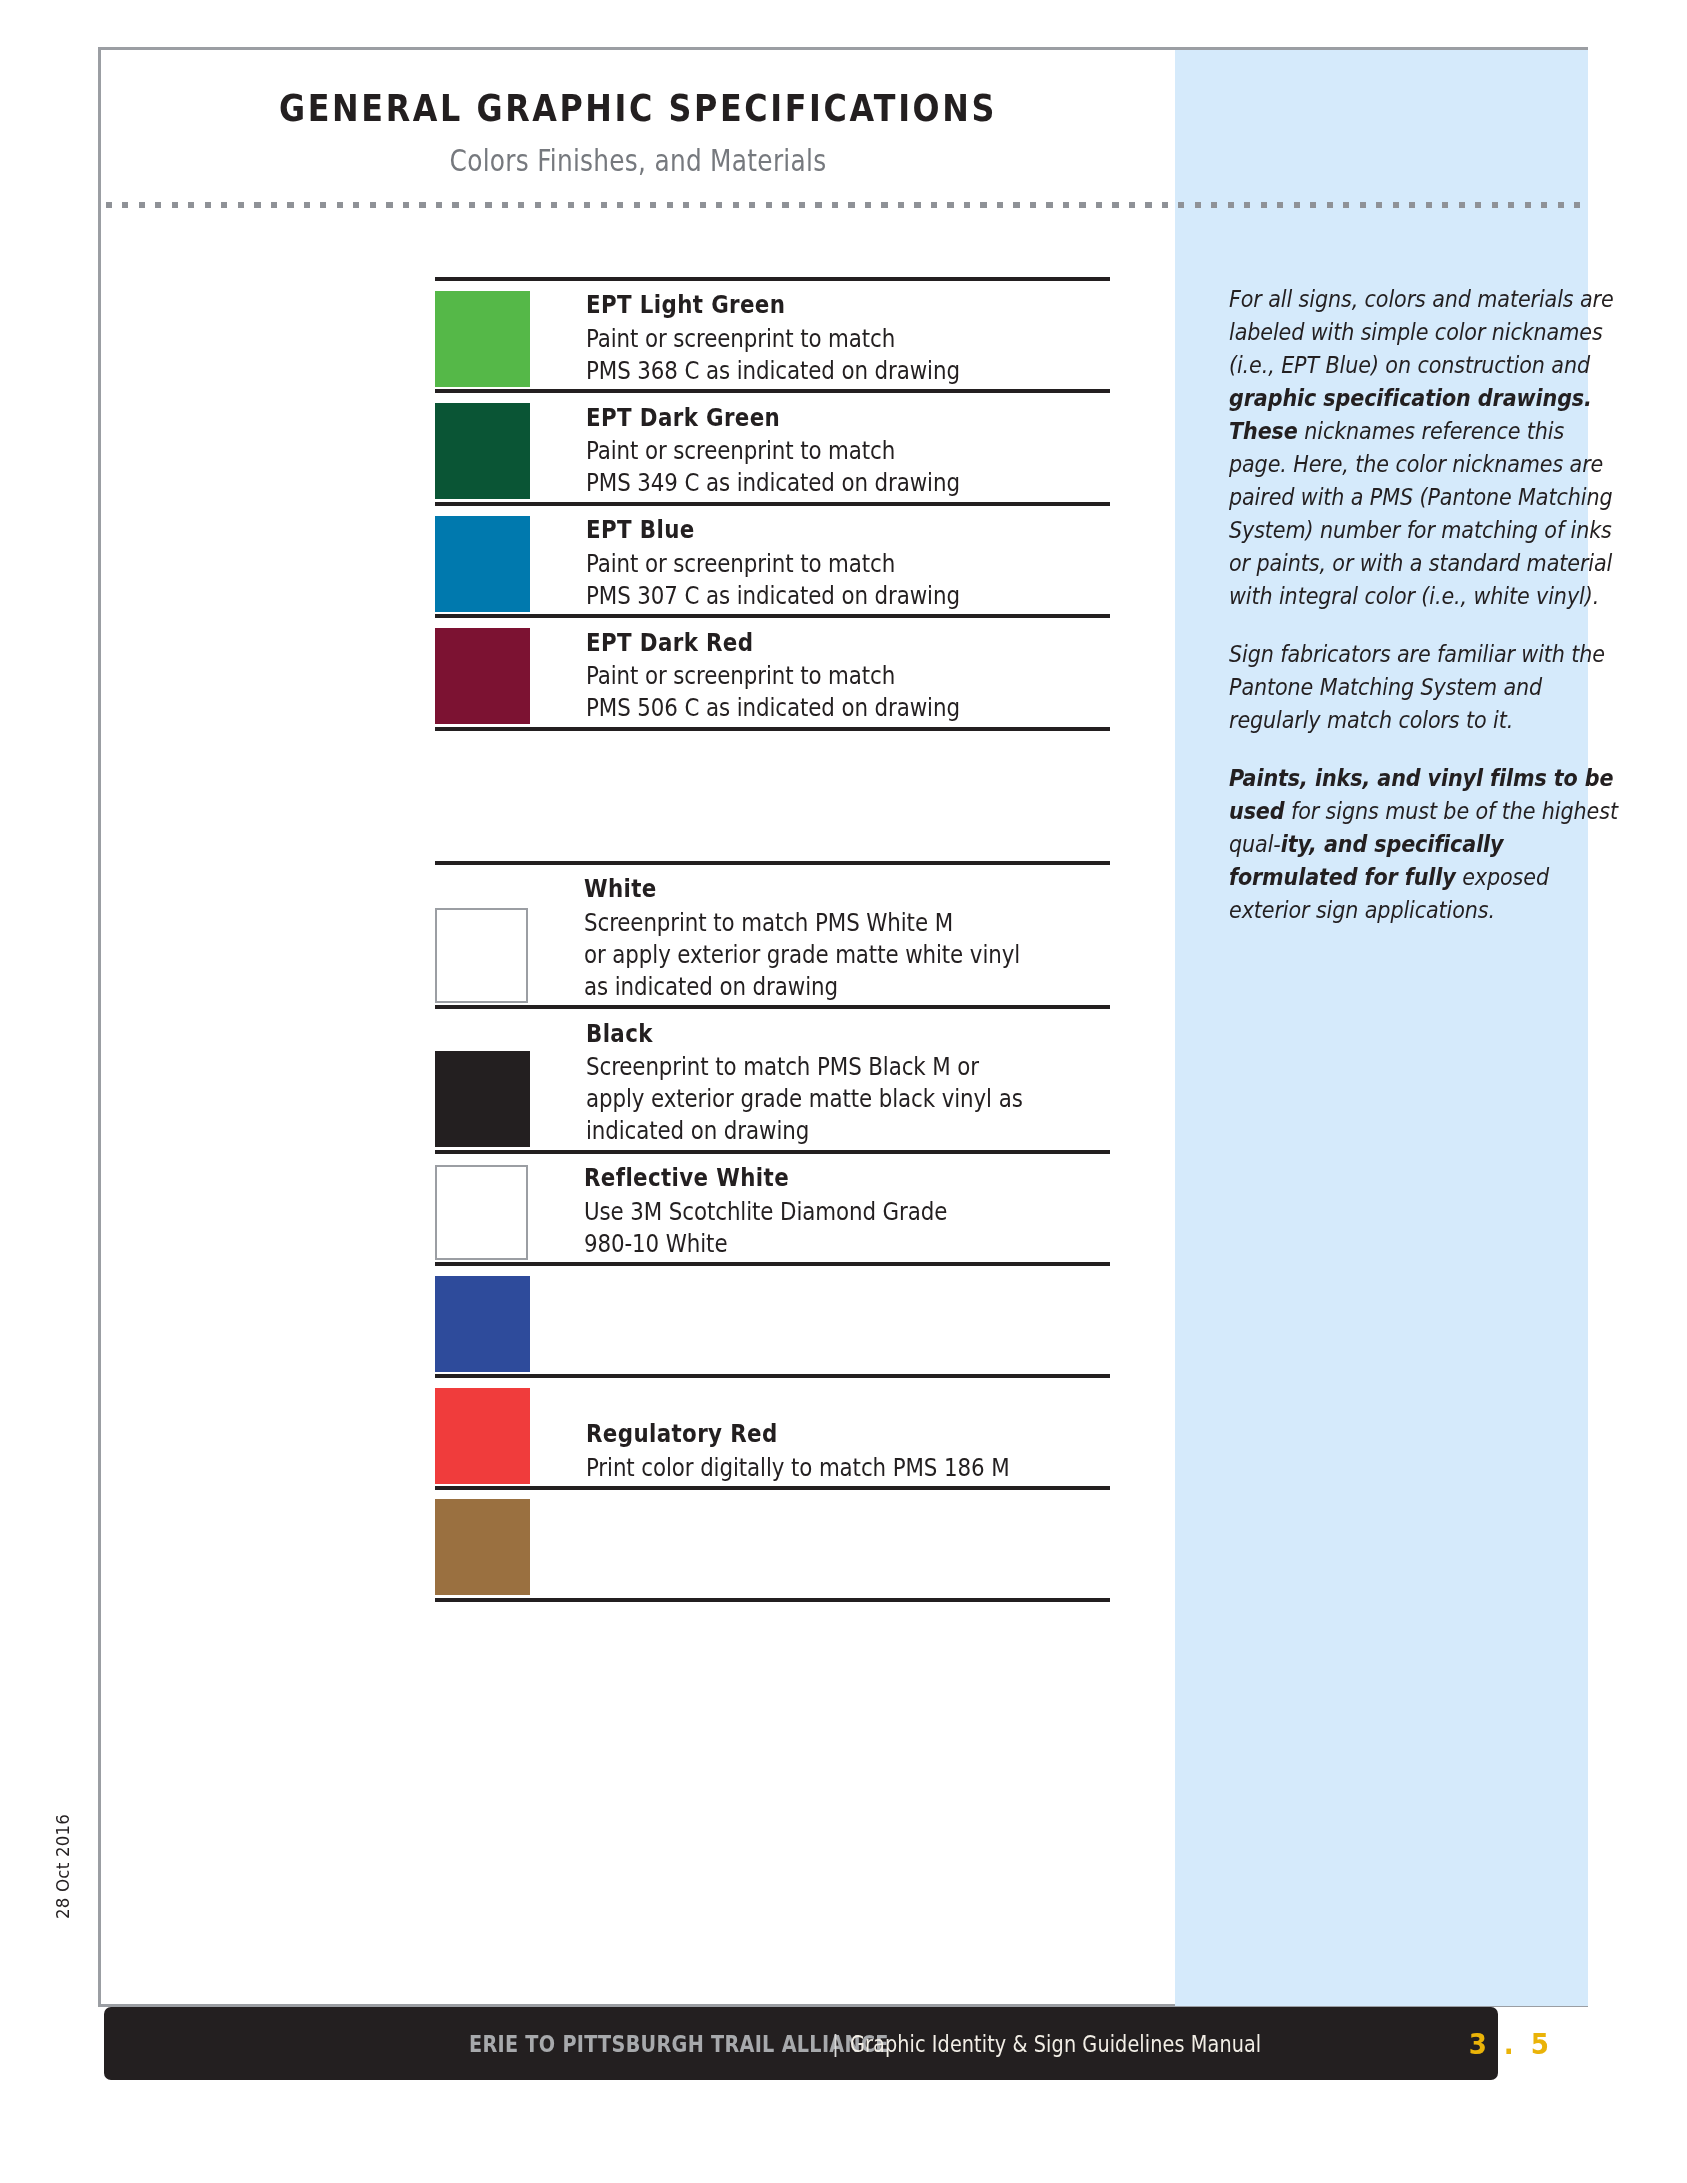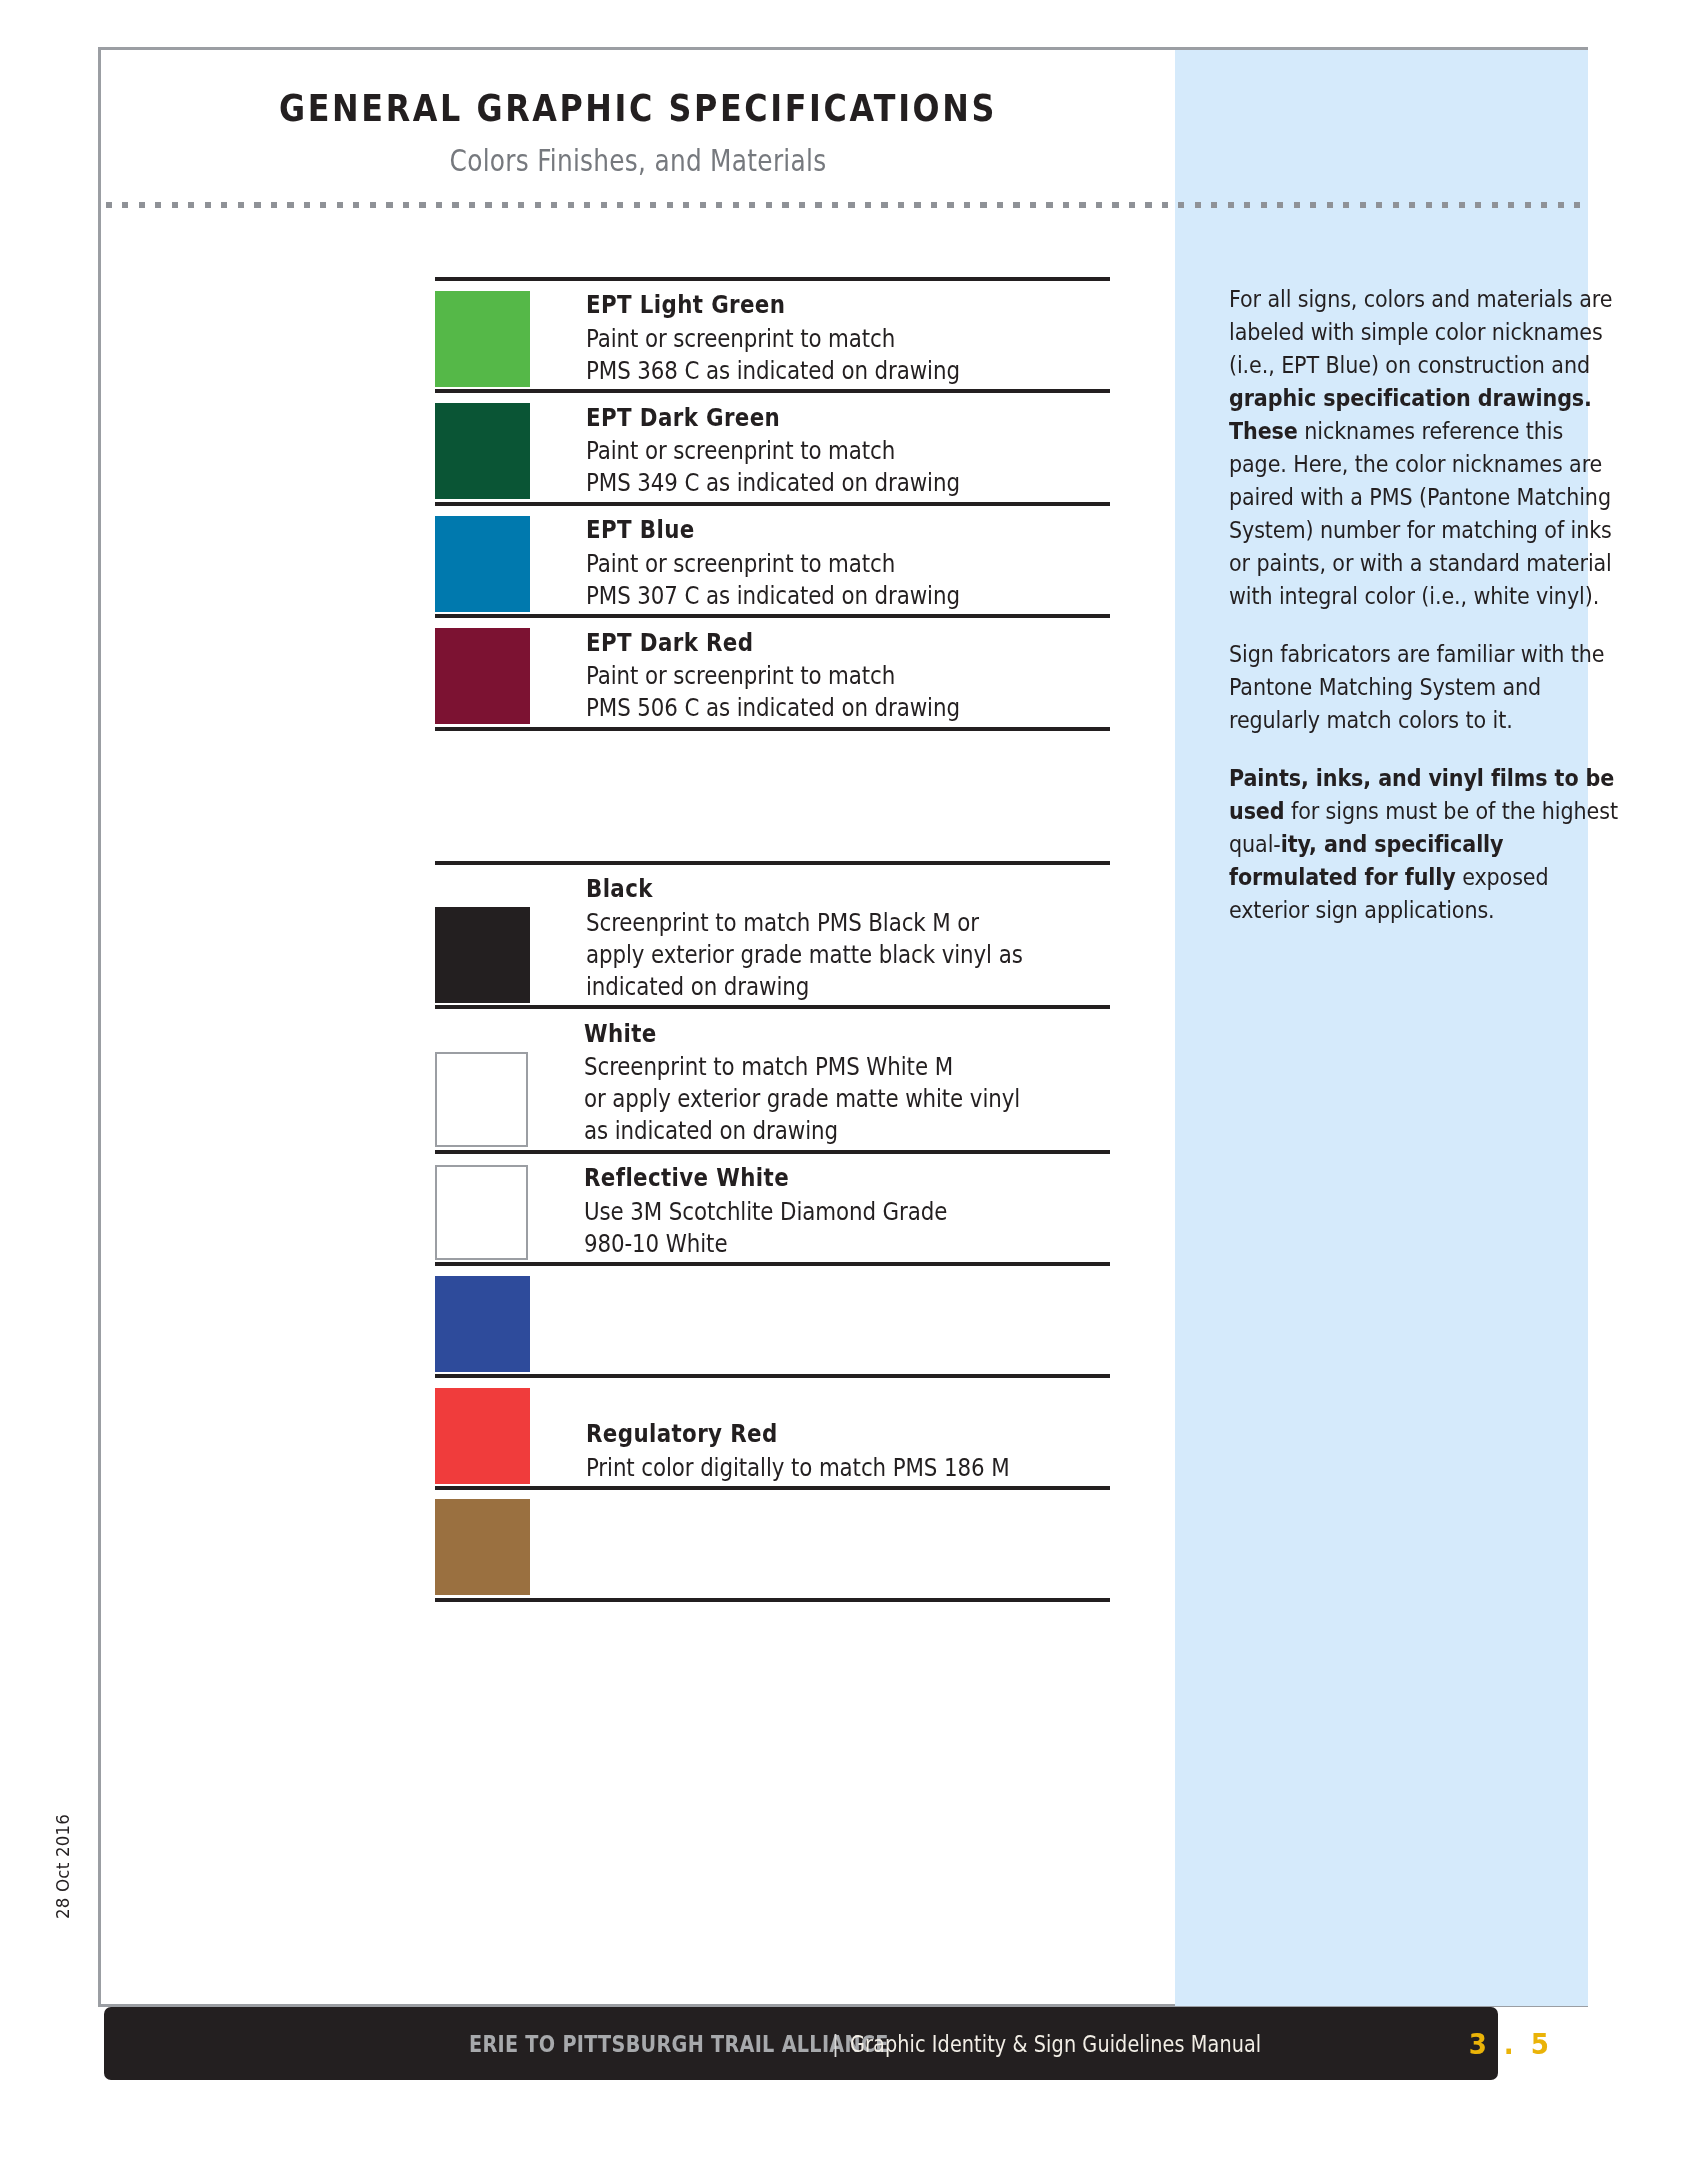--- a/index.html
+++ b/index.html
@@ -48,21 +48,21 @@
   .edesc{font-family:"DejaVu Sans Condensed","Liberation Sans", sans-serif;
          font-size:25px;color:#231f20;line-height:32px;letter-spacing:-0.1px;
          transform:scaleX(.95);transform-origin:left center;}
 
   .gap{height:130px;}
 
   
   #sidebar-copy{position:absolute;left:1229px;top:283px;width:390px;
        font-family:"DejaVu Sans Condensed","Liberation Sans", sans-serif;
        font-size:23px;line-height:33px;color:#231f20;letter-spacing:-0.1px;}
-  #sidebar-copy p{margin:0 0 25px 0;}
+  #sidebar-copy p{margin:0 0 25px 0;font-style:italic;}
   #sidebar-copy b{font-weight:bold;}
 
   
   #footer-bar{position:absolute;left:104px;top:2007px;width:1394px;height:73px;
               background:#231f20;border-radius:7px;}
   #footer-inner{position:absolute;left:0;top:0;width:1490px;height:73px;
                 display:flex;align-items:center;}
   #footer-org{position:absolute;left:365px;top:50%;transform:translateY(-50%) scaleX(.93);
        transform-origin:left center;
        font-family:"DejaVu Sans Condensed","Liberation Sans", sans-serif;
@@ -138,36 +138,36 @@
     </div>
 
     <div class="group-end"></div>
   </div>
 
   <div class="gap"></div>
 
   <div class="group">
 
     <div class="entry">
+      <div class="swatch outlined"></div>
+      <div class="ecopy">
+        <div class="ename">White</div>
+        <div class="edesc">Screenprint to match PMS White M</div>
+        <div class="edesc">or apply exterior grade matte white vinyl</div>
+        <div class="edesc">as indicated on drawing</div>
+      </div>
+    </div>
+
+    <div class="entry">
       <div class="swatch" style="background:#231f20"></div>
       <div class="ecopy">
         <div class="ename">Black</div>
         <div class="edesc">Screenprint to match PMS Black M or</div>
         <div class="edesc">apply exterior grade matte black vinyl as</div>
         <div class="edesc">indicated on drawing</div>
-      </div>
-    </div>
-
-    <div class="entry">
-      <div class="swatch outlined"></div>
-      <div class="ecopy">
-        <div class="ename">White</div>
-        <div class="edesc">Screenprint to match PMS White M</div>
-        <div class="edesc">or apply exterior grade matte white vinyl</div>
-        <div class="edesc">as indicated on drawing</div>
       </div>
     </div>
 
     <div class="entry">
       <div class="swatch outlined"></div>
       <div class="ecopy">
         <div class="ename">Reflective White</div>
         <div class="edesc">Use 3M Scotchlite Diamond Grade</div>
         <div class="edesc">980-10 White</div>
       </div>

